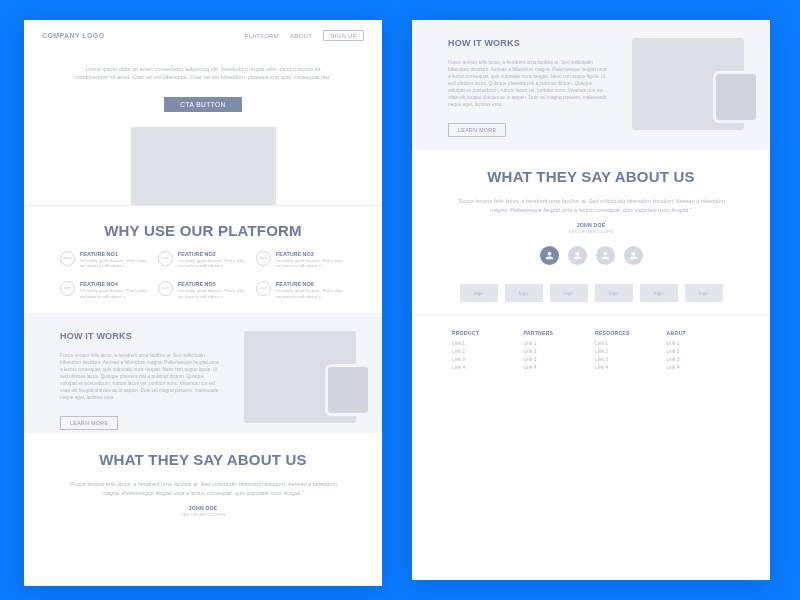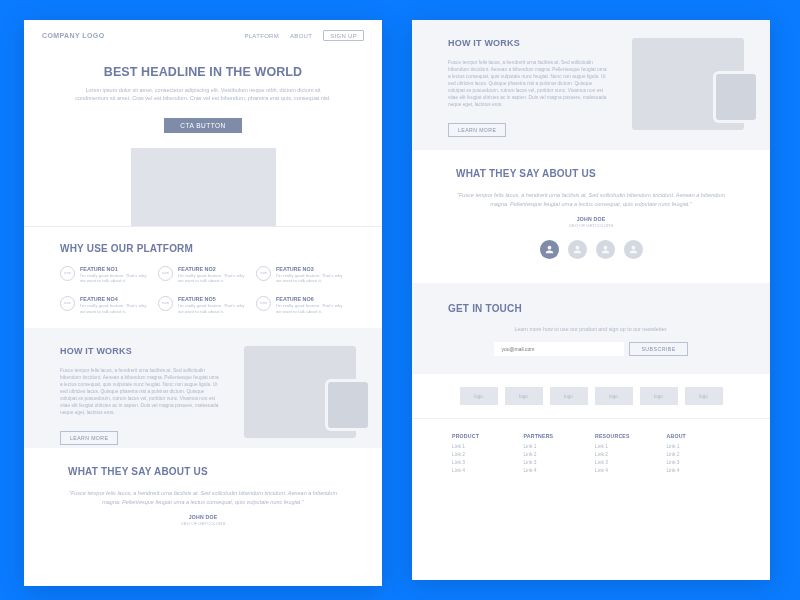--- a/index.html
+++ b/index.html
@@ -12,21 +12,21 @@
 .menu{display:flex;gap:11px;align-items:center}
 .menu span{font-size:6px;color:#9aa5c0;letter-spacing:.3px}
 .signup{border:1px solid #b8c0d4;padding:1.5px 6px;border-radius:1px;font-size:5.5px;color:#8a93ae}
 .hero{text-align:center;padding:18px 48px 0}
 .h1{font-size:12.5px;font-weight:700;color:#6d7aa5;letter-spacing:.1px;margin-bottom:7px}
 .lead{font-size:5.5px;color:#aeb6c9;line-height:1.5;margin-bottom:11px}
 .cta{display:inline-block;background:#7e8ba9;color:#fff;font-size:6.5px;padding:4px 16px;letter-spacing:.5px}
 .heroimg{width:145px;height:78px;background:#dfe2e8;margin:15px auto 0}
 .sec{padding:16px 36px 14px}
 .secline{border-top:1px solid #e9ebf0}
-.h2{font-size:10px;font-weight:600;color:#6d7aa5;text-align:left;margin-bottom:12px;letter-spacing:.2px}
+.h2{font-size:15px;font-weight:600;color:#6d7aa5;text-align:center;margin-bottom:12px;letter-spacing:.2px}
 .h2l{text-align:left;font-size:9px}
 .features{display:grid;grid-template-columns:repeat(3,1fr);gap:12px 8px}
 .feat{display:flex;gap:5px}
 .ficon{width:15px;height:15px;border:1px solid #cfd4e0;border-radius:50%;flex-shrink:0;font-size:3.5px;color:#b5bdcf;display:flex;align-items:center;justify-content:center}
 .ft{font-size:5.4px;font-weight:700;color:#6d7aa5;margin-bottom:1px}
 .fd{font-size:4.4px;color:#b5bdcf;line-height:1.3}
 .how{background:#f3f5f8;padding:18px 36px 0 36px;position:relative;overflow:hidden;height:120px}
 .howtxt{width:56%}
 .body{font-size:4.8px;color:#aeb6c9;line-height:1.45;margin-bottom:9px}
 .learn{display:inline-block;border:1px solid #b8c0d4;padding:3px 9px;font-size:5.2px;color:#8a93ae;letter-spacing:.4px}
@@ -59,21 +59,20 @@
 <div class="board b1">
   <div class="nav">
     <div class="logo">COMPANY LOGO</div>
     <div class="menu">
       <span>PLATFORM</span>
       <span>ABOUT</span>
       <span class="signup">SIGN UP</span>
     </div>
   </div>
   <div class="hero">
-    <div class="h1">BEST HEADLINE IN THE WORLD</div>
     <div class="lead">Lorem ipsum dolor sit amet, consectetur adipiscing elit. Vestibulum neque nibh, dictum dictum sit condimentum sit amet. Cras vel est bibendum. Cras vel est bibendum, pharetra erat quis, consequat nisl.</div>
     <div class="cta">CTA BUTTON</div>
     <div class="heroimg"></div>
   </div>
   <div class="sec secline">
     <div class="h2">WHY USE OUR PLATFORM</div>
     <div class="features" id="features-grid">
         <div class="feat">
           <div class="ficon">icon</div>
           <div>
@@ -166,28 +165,20 @@
             <path d="M12 12c2.2 0 4-1.8 4-4s-1.8-4-4-4-4 1.8-4 4 1.8 4 4 4zm0 2c-2.7 0-8 1.3-8 4v2h16v-2c0-2.7-5.3-4-8-4z"></path>
           </svg>
         </div>
       <div class="av">
           <svg viewBox="0 0 24 24">
             <path d="M12 12c2.2 0 4-1.8 4-4s-1.8-4-4-4-4 1.8-4 4 1.8 4 4 4zm0 2c-2.7 0-8 1.3-8 4v2h16v-2c0-2.7-5.3-4-8-4z"></path>
           </svg>
         </div>
     </div>
   </div>
-  <div class="touch">
-    <div class="h2">GET IN TOUCH</div>
-    <div class="sub">Learn more how to use our product and sign up to our newsletter.</div>
-    <div class="form">
-      <input class="input" placeholder="you@mail.com" style="">
-      <div class="subbtn">SUBSCRIBE</div>
-    </div>
-  </div>
   <div class="logos" id="logos-row">
       <div class="lg">logo</div>
       <div class="lg">logo</div>
       <div class="lg">logo</div>
       <div class="lg">logo</div>
       <div class="lg">logo</div>
       <div class="lg">logo</div>
     </div>
   <div class="footer" id="footer-grid">
       <div class="col">

